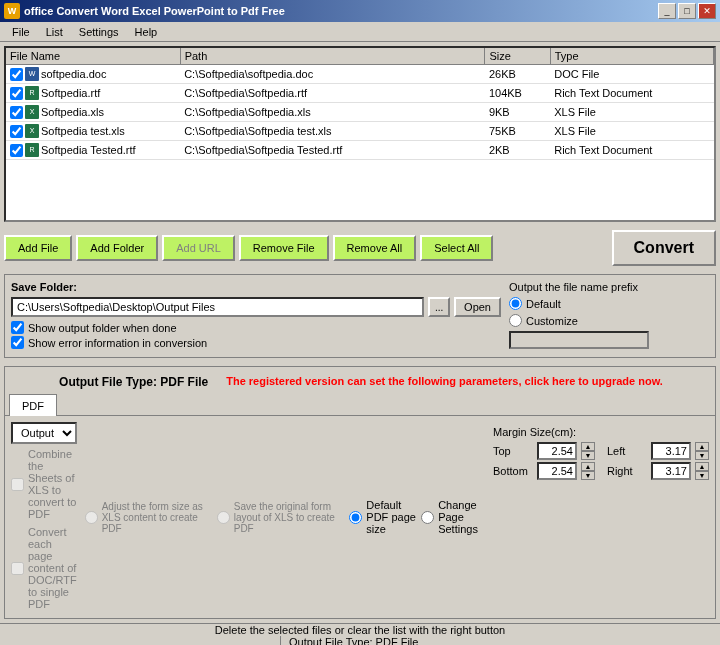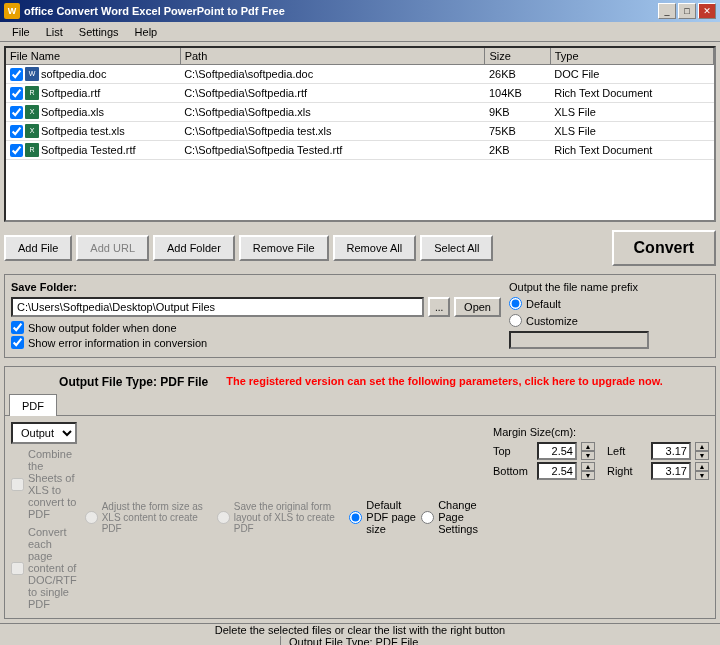--- a/index.html
+++ b/index.html
@@ -127,21 +127,21 @@
     
     .toolbar {
       display: flex;
       align-items: center;
       gap: 4px;
       padding: 4px 0;
     }
     .toolbar-btn {
       height: 26px;
       padding: 0 12px;
-      background: #e5e5e5;
+      background: #bef264;
       border: 2px solid;
       border-color: #ffffff #808080 #808080 #ffffff;
       font-size: 11px;
       cursor: pointer;
       display: flex;
       align-items: center;
       justify-content: center;
     }
     .toolbar-btn.disabled {
       color: #808080;
@@ -461,22 +461,22 @@
       <td>C:\Softpedia\Softpedia Tested.rtf</td>
       <td>2KB</td>
       <td>Rich Text Document</td>
     </tr>
         </tbody>
     </table>
   </div>
 
   <div class="toolbar">
     <button class="toolbar-btn">Add File</button>
+    <button class="toolbar-btn">Add Folder</button>
     <button class="toolbar-btn disabled">Add URL</button>
-    <button class="toolbar-btn">Add Folder</button>
     <button class="toolbar-btn">Remove File</button>
     <button class="toolbar-btn">Remove All</button>
     <button class="toolbar-btn">Select All</button>
     <button class="convert-btn">Convert</button>
   </div>
 
   <div class="section-box">
     <div class="two-col">
       <div class="left-panel">
         <div class="save-folder-label">Save Folder:</div>

